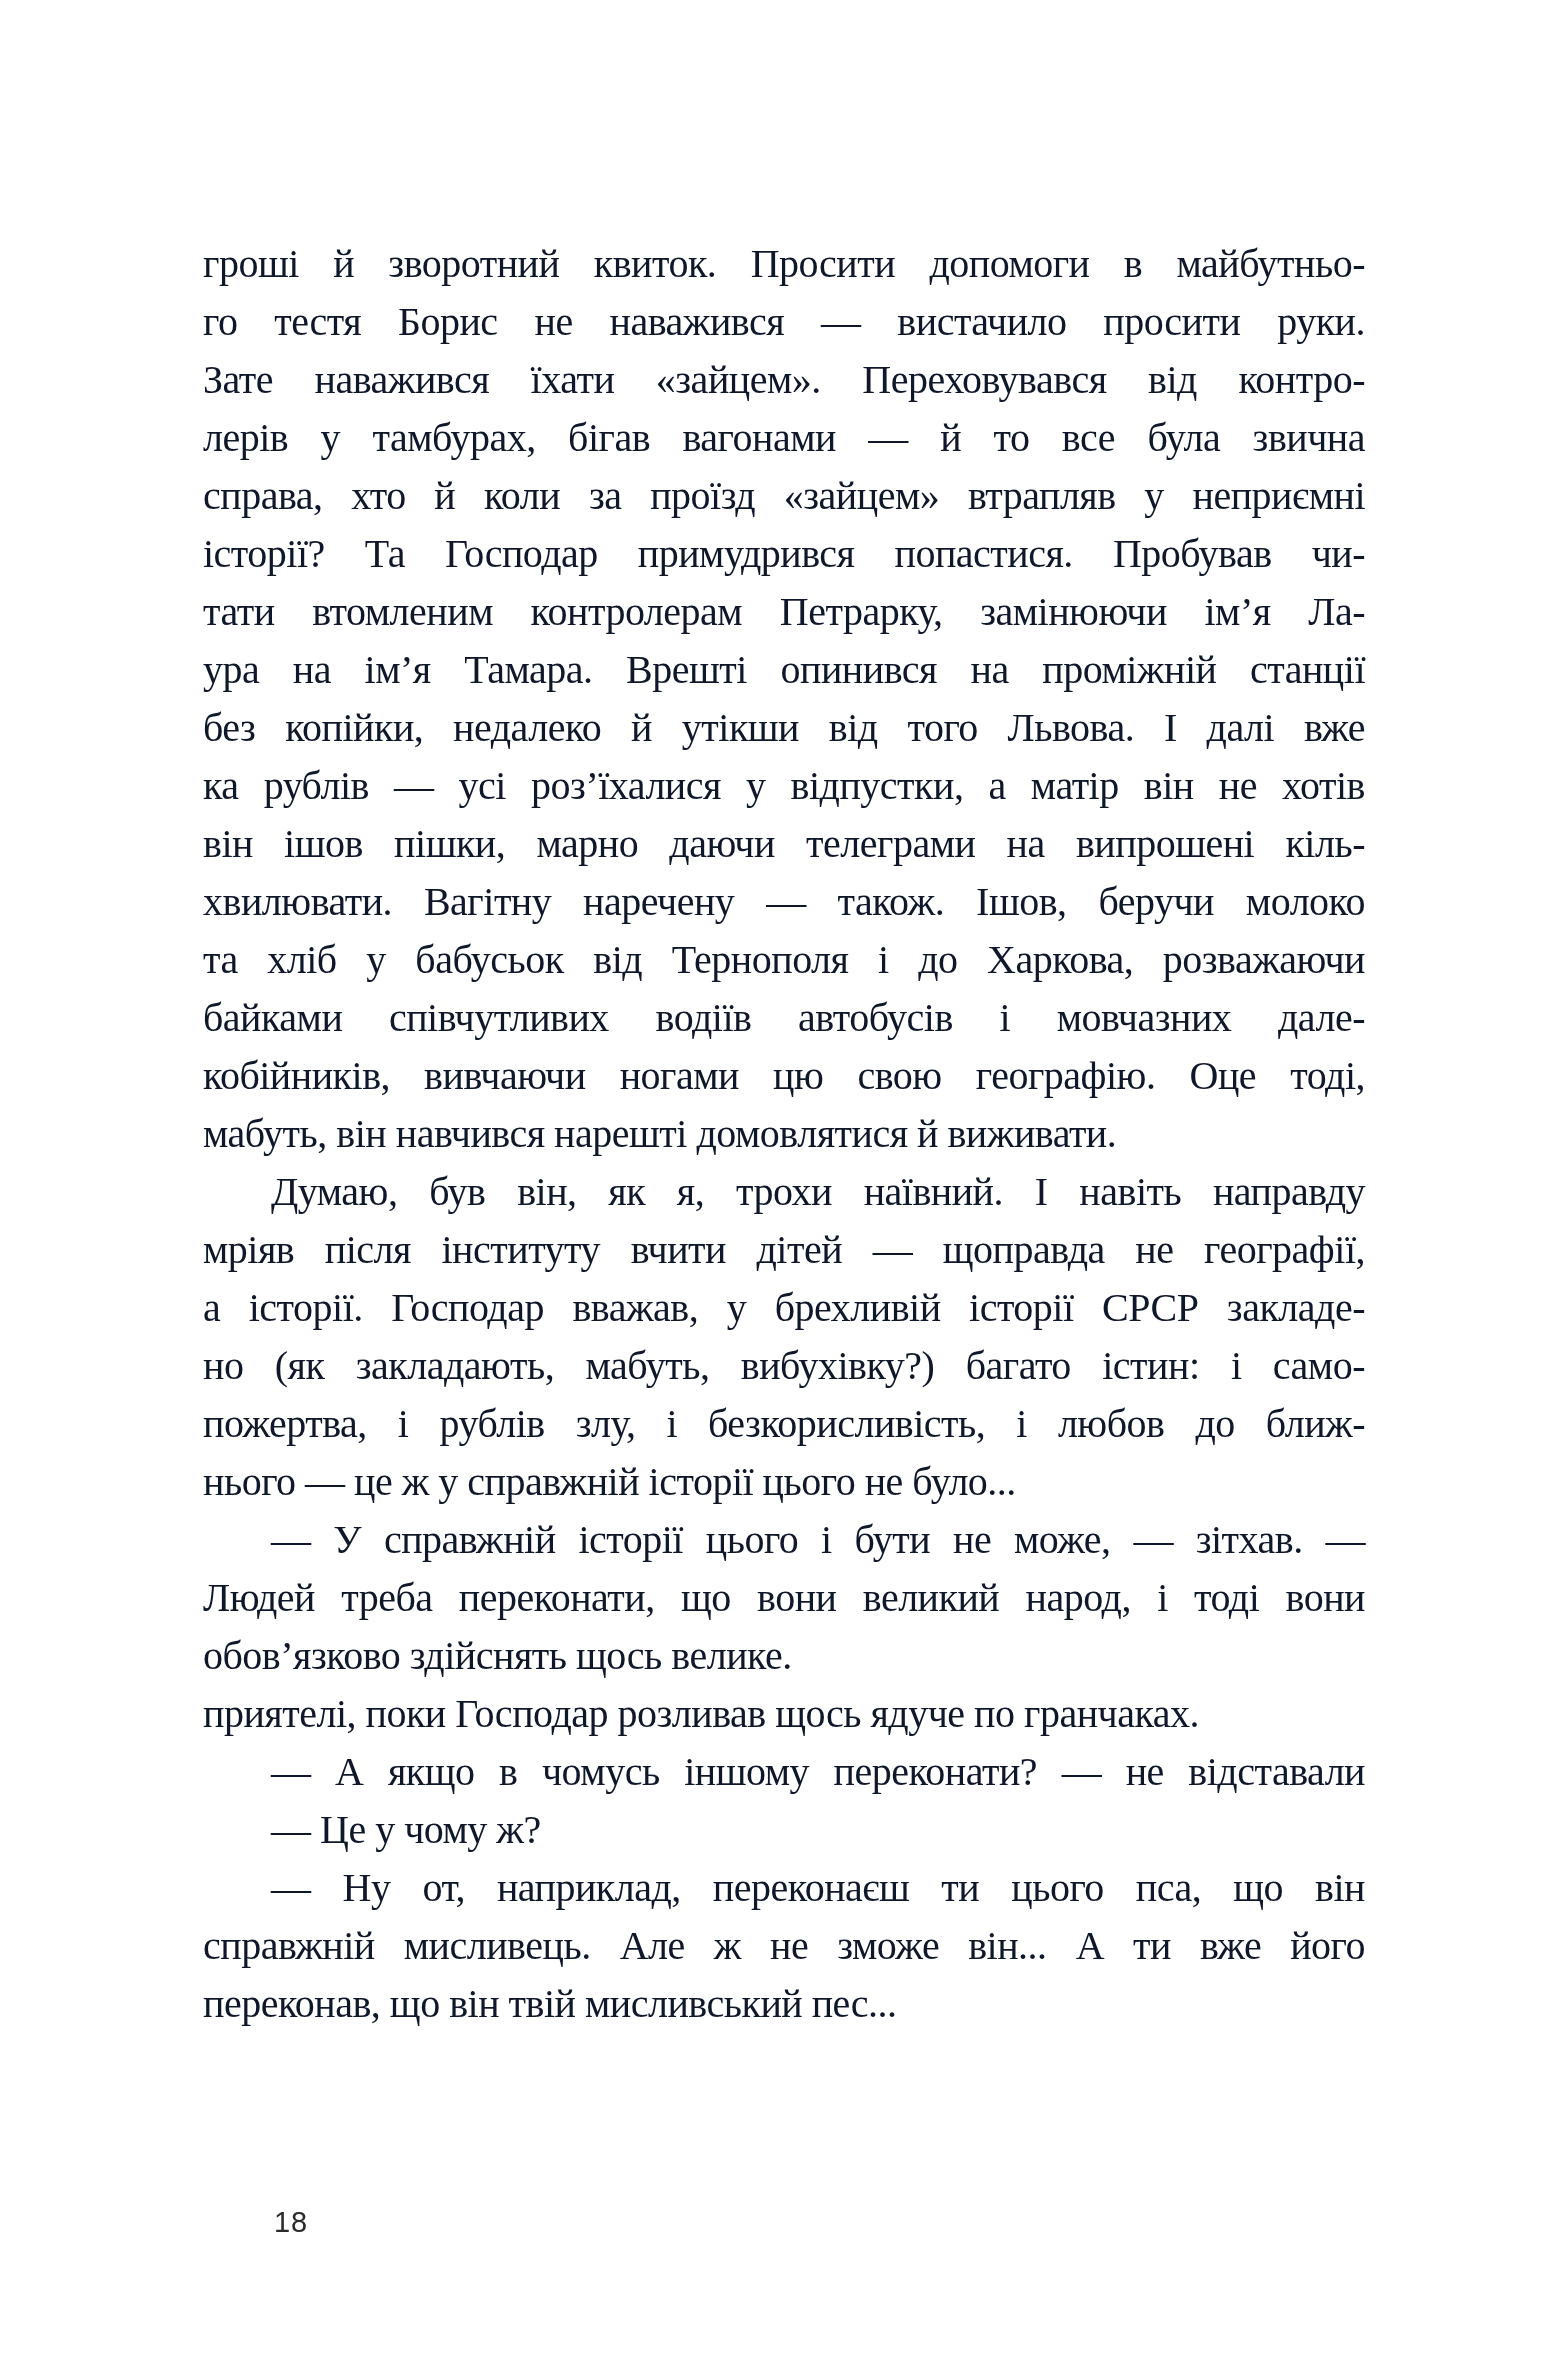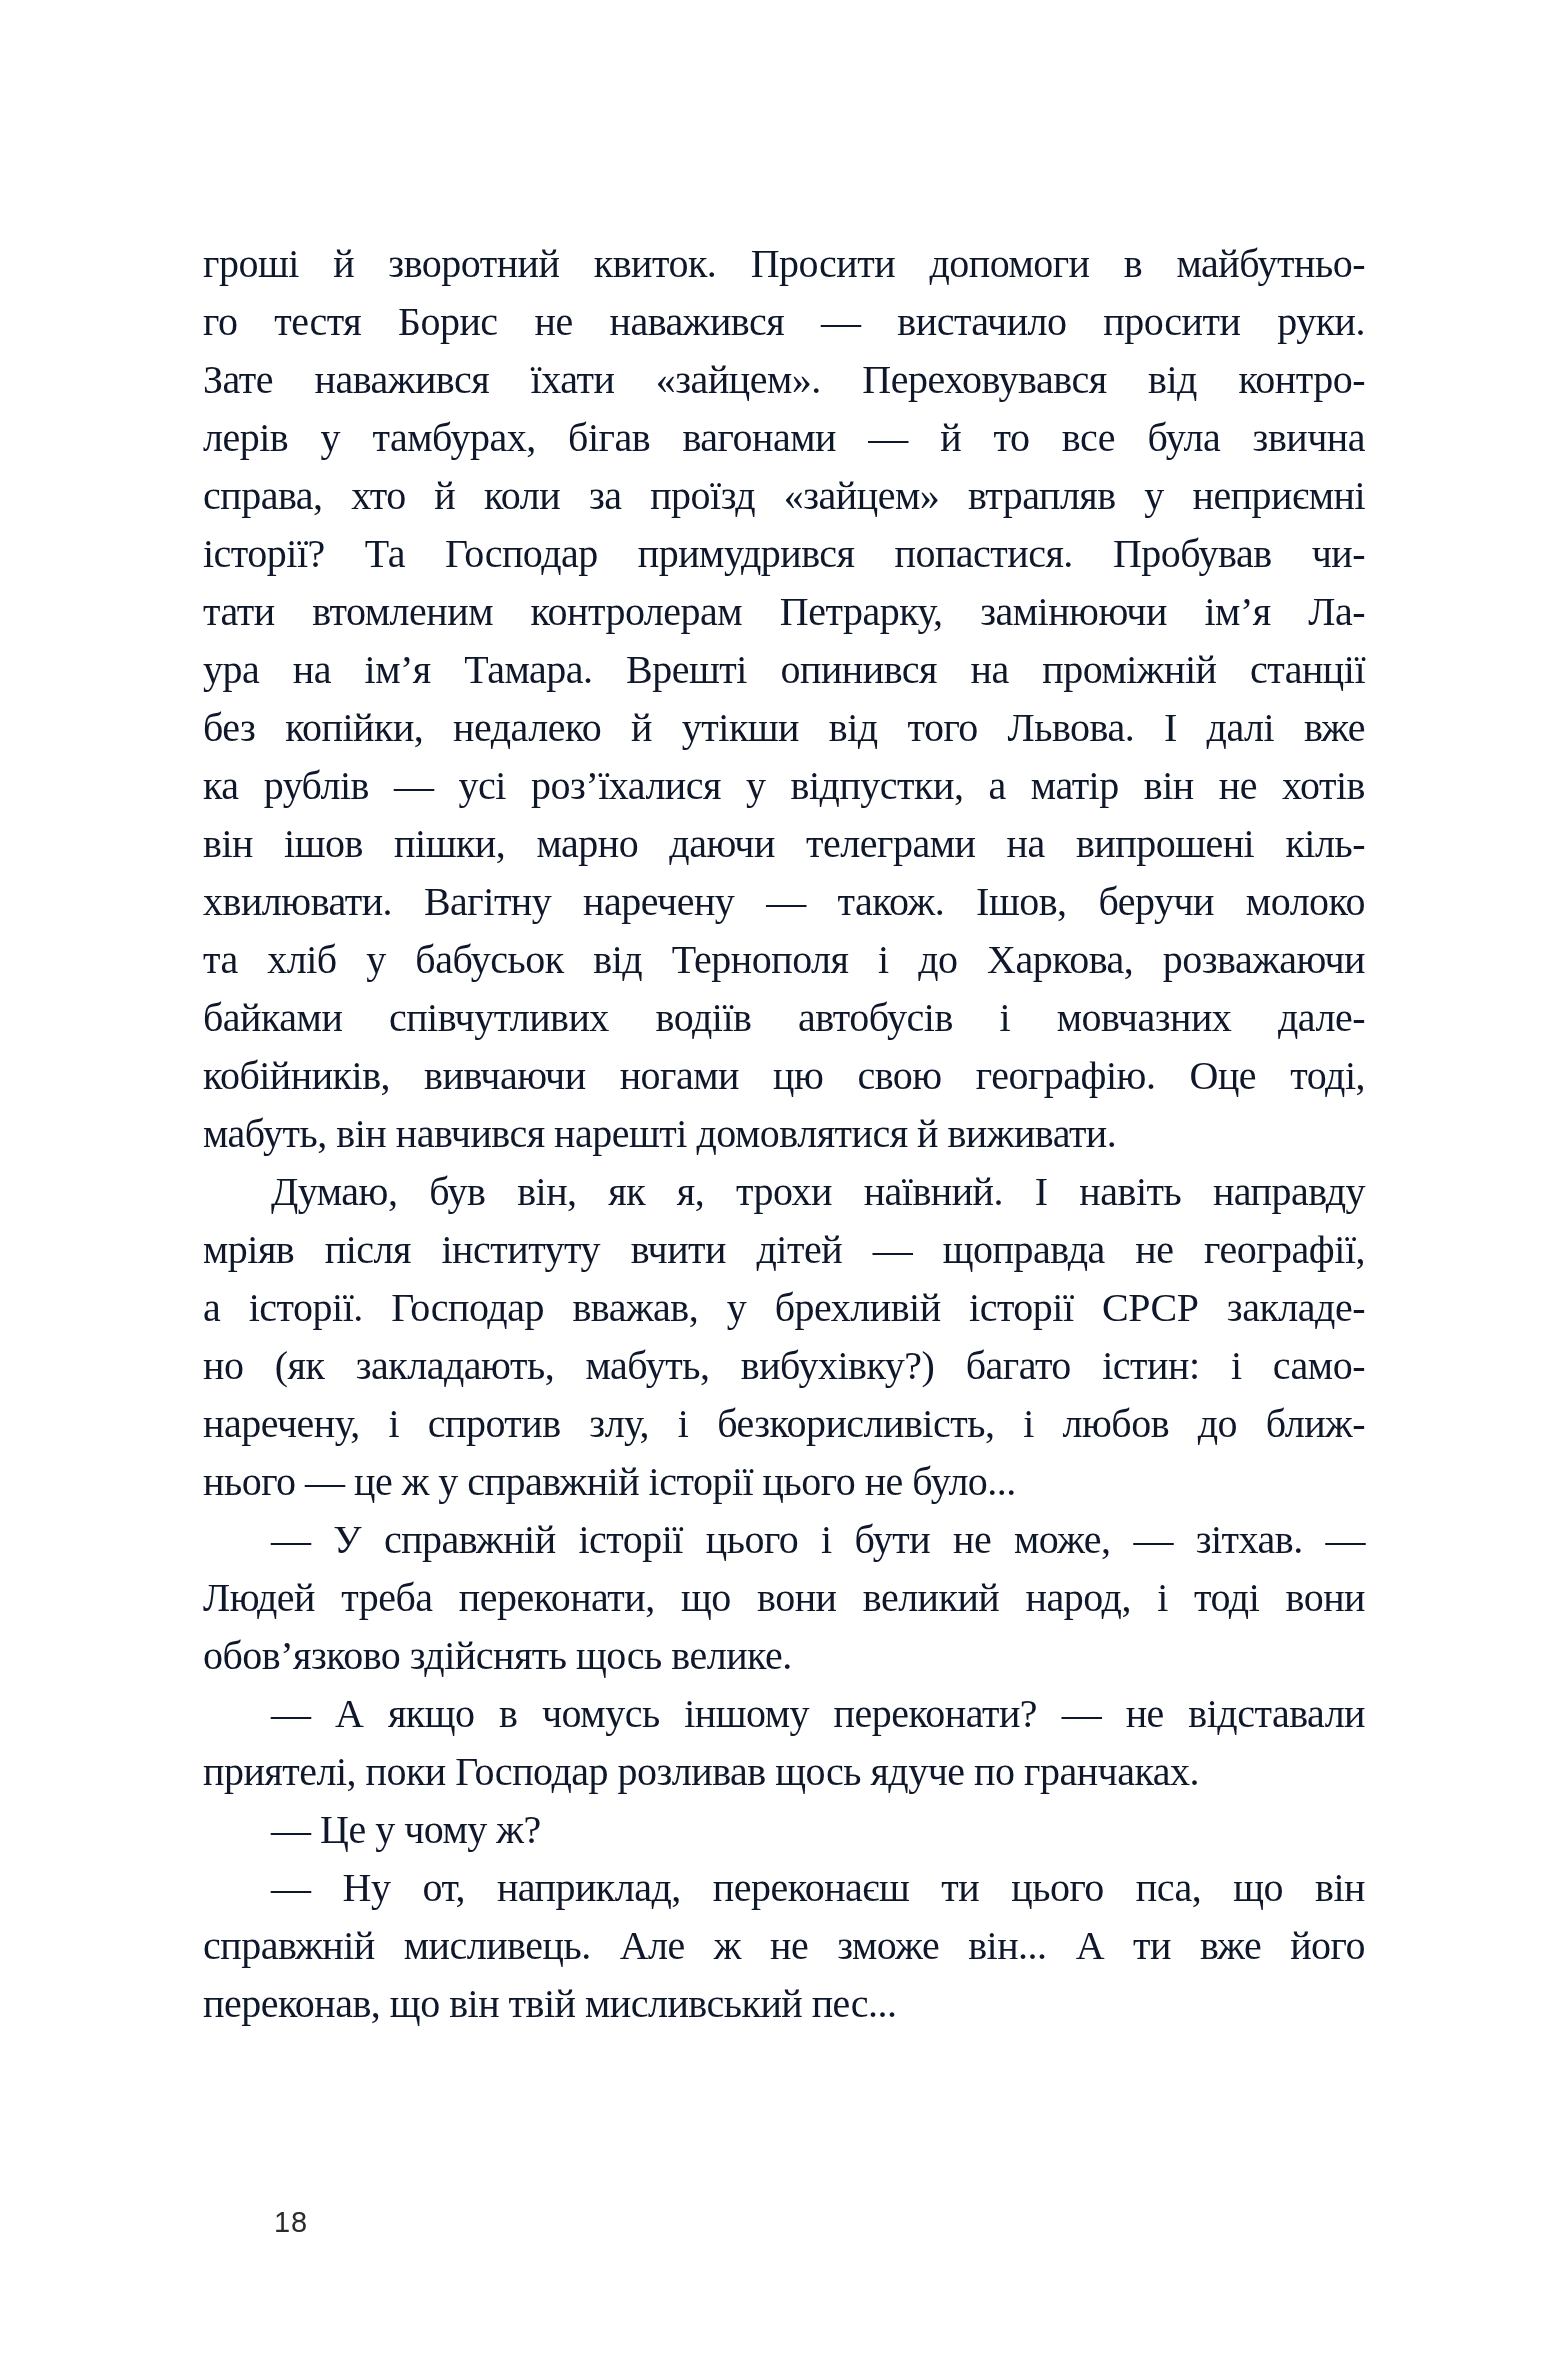--- a/index.html
+++ b/index.html
@@ -70,27 +70,27 @@
       <div class="line">він ішов пішки, марно даючи телеграми на випрошені кіль-</div>
       <div class="line">хвилювати. Вагітну наречену — також. Ішов, беручи молоко</div>
       <div class="line">та хліб у бабусьок від Тернополя і до Харкова, розважаючи</div>
       <div class="line">байками співчутливих водіїв автобусів і мовчазних дале-</div>
       <div class="line">кобійників, вивчаючи ногами цю свою географію. Оце тоді,</div>
       <div class="line last">мабуть, він навчився нарешті домовлятися й виживати.</div>
       <div class="line indent">Думаю, був він, як я, трохи наївний. І навіть направду</div>
       <div class="line">мріяв після інституту вчити дітей — щоправда не географії,</div>
       <div class="line">а історії. Господар вважав, у брехливій історії СРСР закладе-</div>
       <div class="line">но (як закладають, мабуть, вибухівку?) багато істин: і само-</div>
-      <div class="line">наречену, і спротив злу, і безкорисливість, і любов до ближ-</div>
+      <div class="line">пожертва, і рублів злу, і безкорисливість, і любов до ближ-</div>
       <div class="line last">нього — це ж у справжній історії цього не було...</div>
       <div class="line indent">— У справжній історії цього і бути не може, — зітхав. —</div>
       <div class="line">Людей треба переконати, що вони великий народ, і тоді вони</div>
       <div class="line last">обов’язково здійснять щось велике.</div>
+      <div class="line last">приятелі, поки Господар розливав щось ядуче по гранчаках.</div>
       <div class="line indent">— А якщо в чомусь іншому переконати? — не відставали</div>
-      <div class="line last">приятелі, поки Господар розливав щось ядуче по гранчаках.</div>
       <div class="line indent last">— Це у чому ж?</div>
       <div class="line indent">— Ну от, наприклад, переконаєш ти цього пса, що він</div>
       <div class="line">справжній мисливець. Але ж не зможе він... А ти вже його</div>
       <div class="line last">переконав, що він твій мисливський пес...</div>
     </div>
   <div class="page-number">18</div>
 </div>
 
 
 </body></html>

